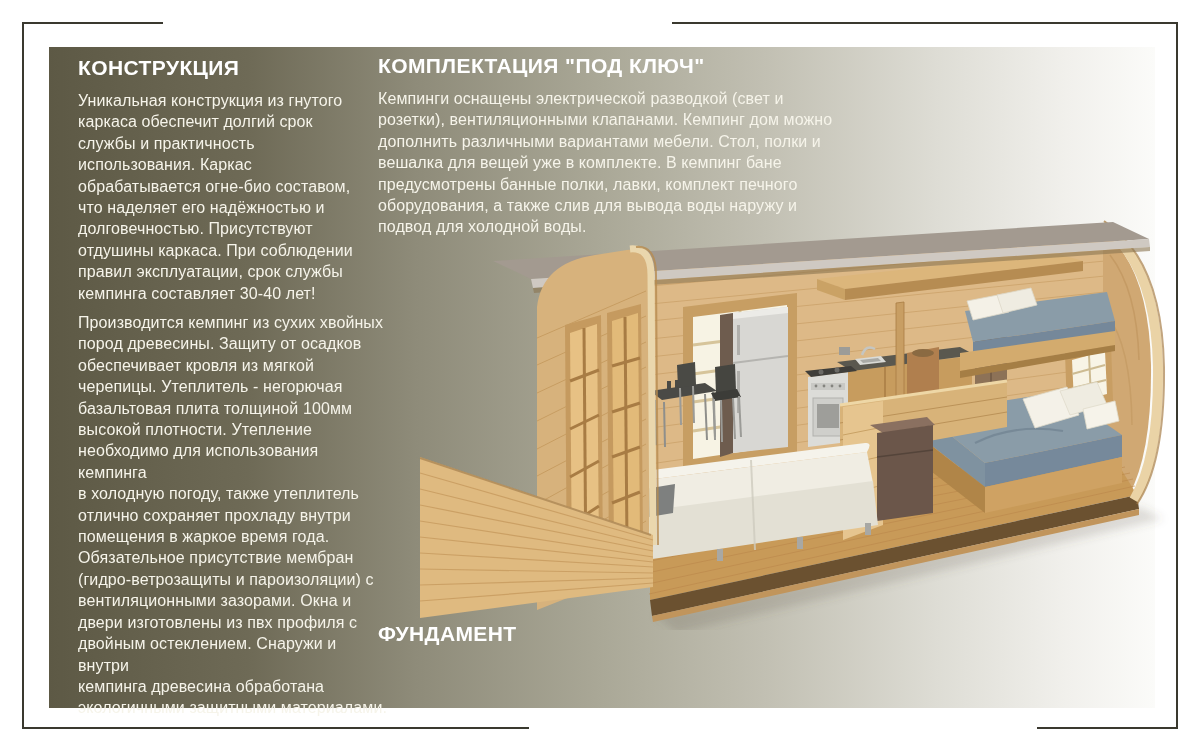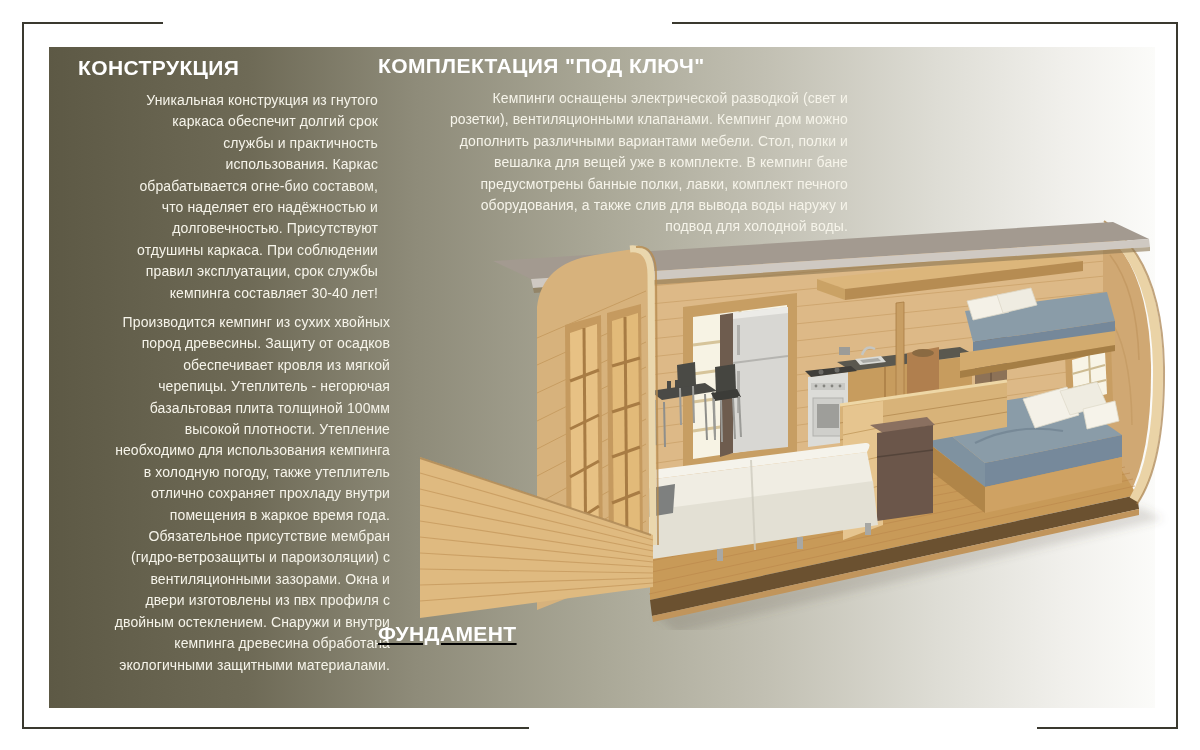--- a/index.html
+++ b/index.html
@@ -13,27 +13,27 @@
     position:absolute;left:49px;top:47px;width:1106px;height:661px;
     background:linear-gradient(90deg,#5d5945 0%,#6e6a56 18%,#8e8b79 33%,
       #aaa897 50%,#c2c0b3 65%,#dddcd4 80%,#f1f0ec 92%,#fbfbf9 100%);
   }
   .section{position:absolute;}
   .section h2{
     margin:0 0 12px 0;font-size:21px;font-weight:bold;color:#ffffff;
     letter-spacing:0.4px;line-height:20px;
   }
   .section .body{
-    font-size:14px;line-height:21.4px;color:#f6f4ea;
-    white-space:pre-line;letter-spacing:0.1px;text-align:right;
+    font-size:16px;line-height:21.4px;color:#f6f4ea;
+    white-space:pre-line;letter-spacing:0.1px;
   }
   #sec-construction{left:78px;top:58px;width:300px;}
   #sec-materials{left:78px;top:312px;width:312px;}
   #sec-turnkey{left:378px;top:56px;width:470px;}
-  #sec-foundation{left:378px;top:624px;width:560px;text-decoration:underline;}
+  #sec-foundation{left:378px;top:624px;width:560px;}
   #house-svg{position:absolute;left:415px;top:195px;width:770px;height:435px;}
 </style>
 </head>
 <body>
 
 <div class="panel"></div>
 
 <div class="frame-line" style="left:22px;top:22px;width:141px;height:2px;"></div>
 <div class="frame-line" style="left:672px;top:22px;width:506px;height:2px;"></div>
 <div class="frame-line" style="left:22px;top:727px;width:507px;height:2px;"></div>

